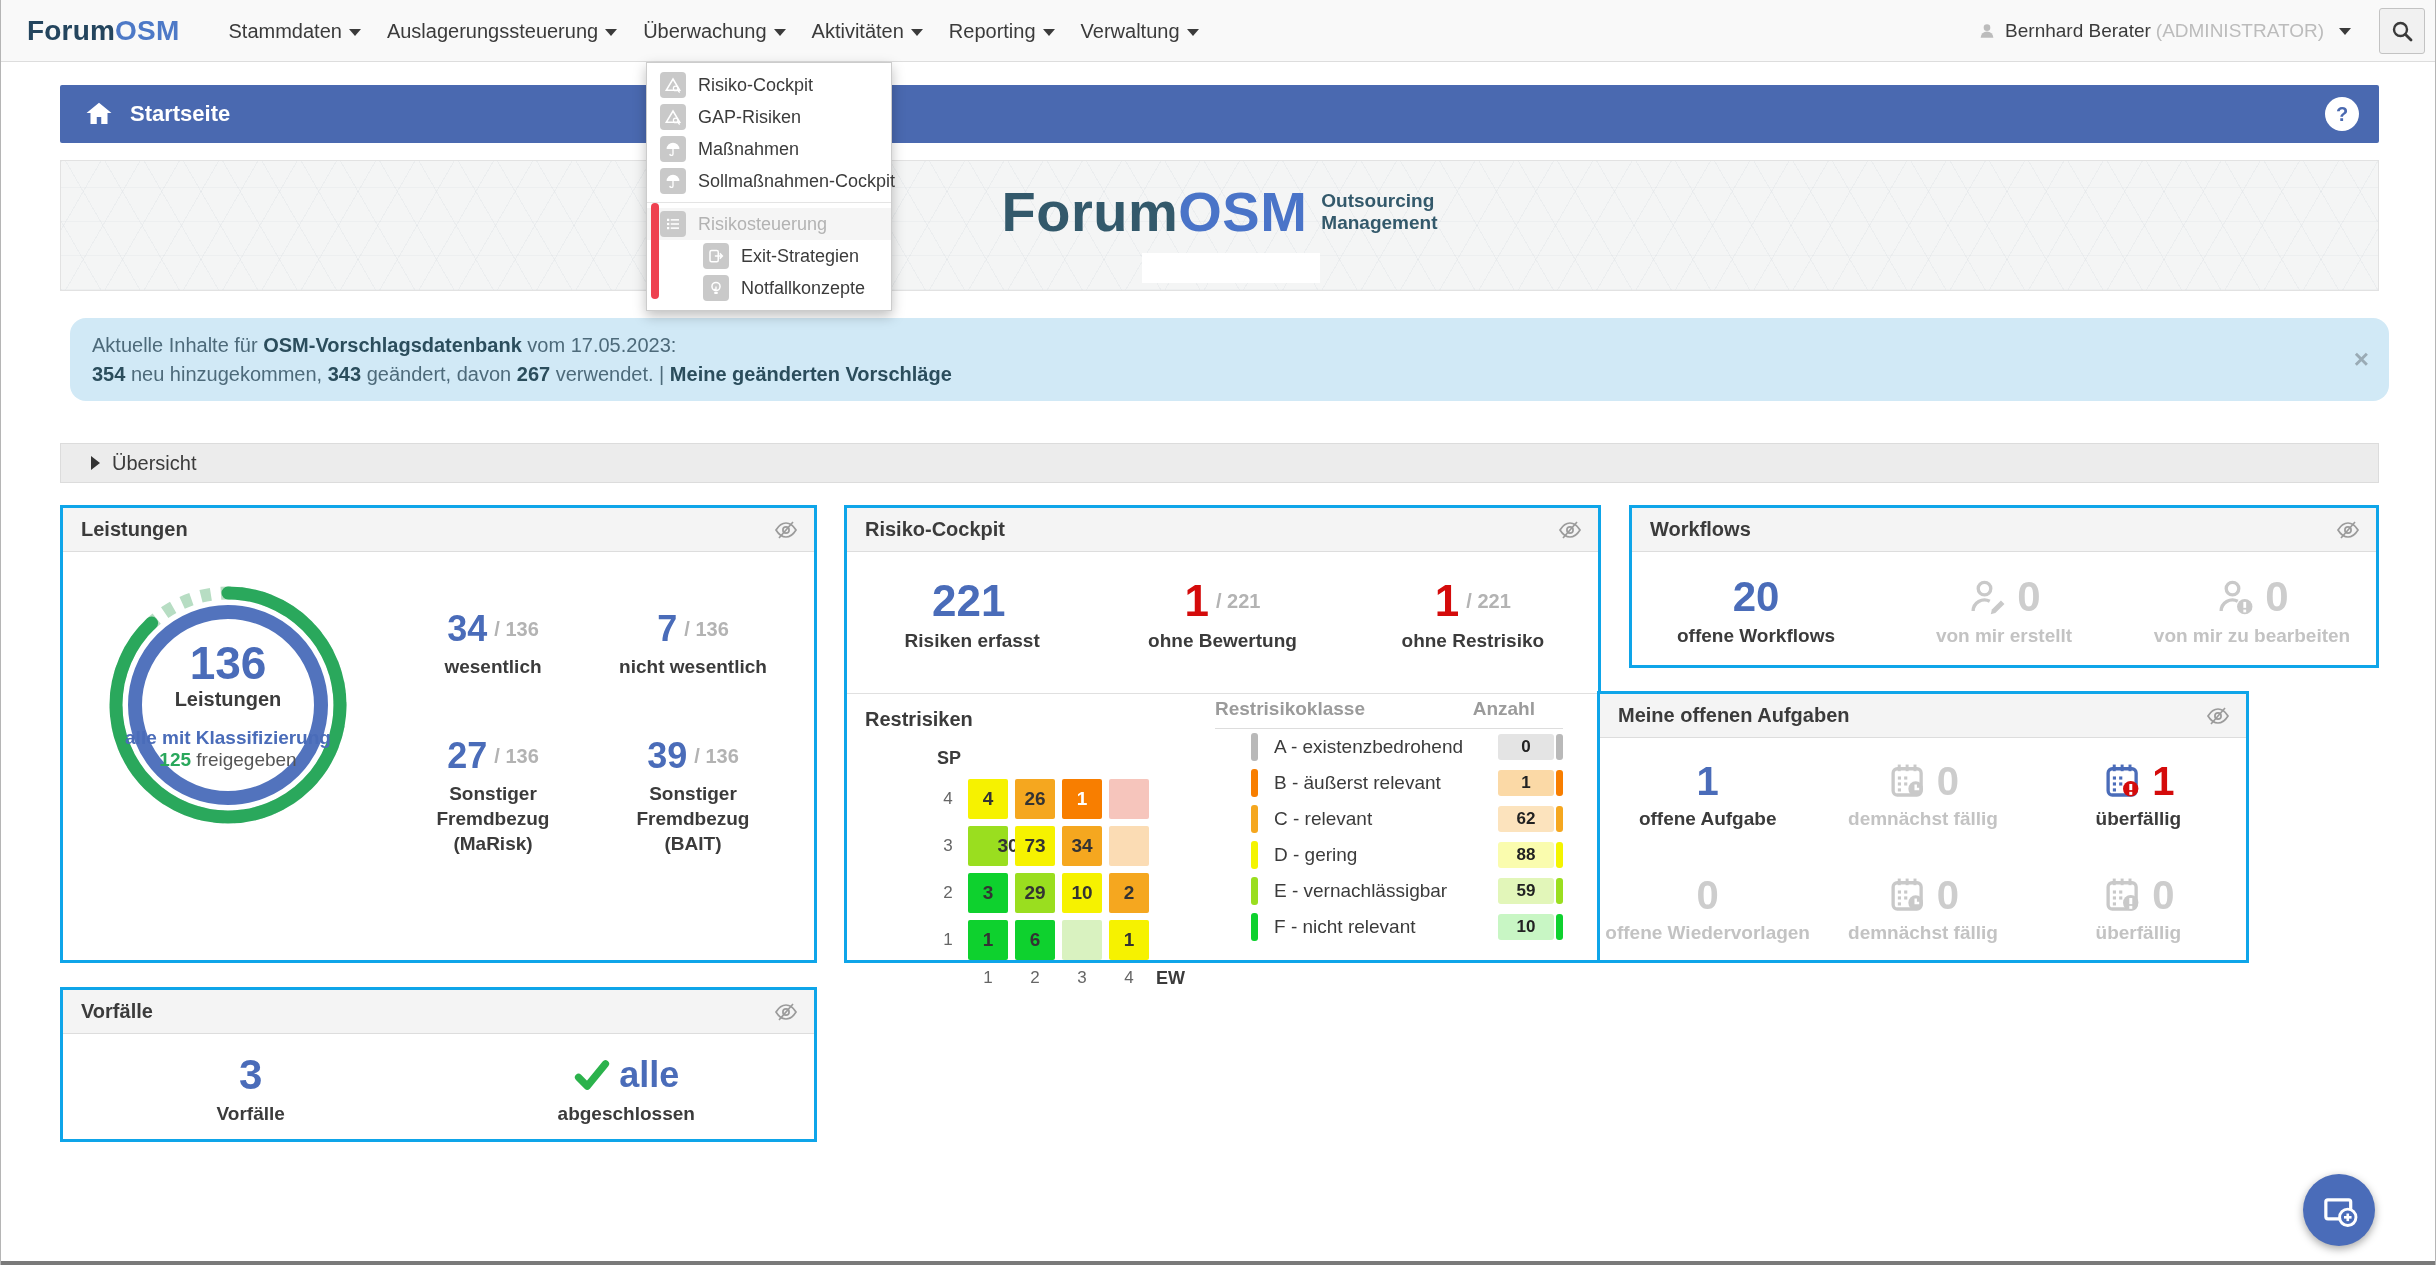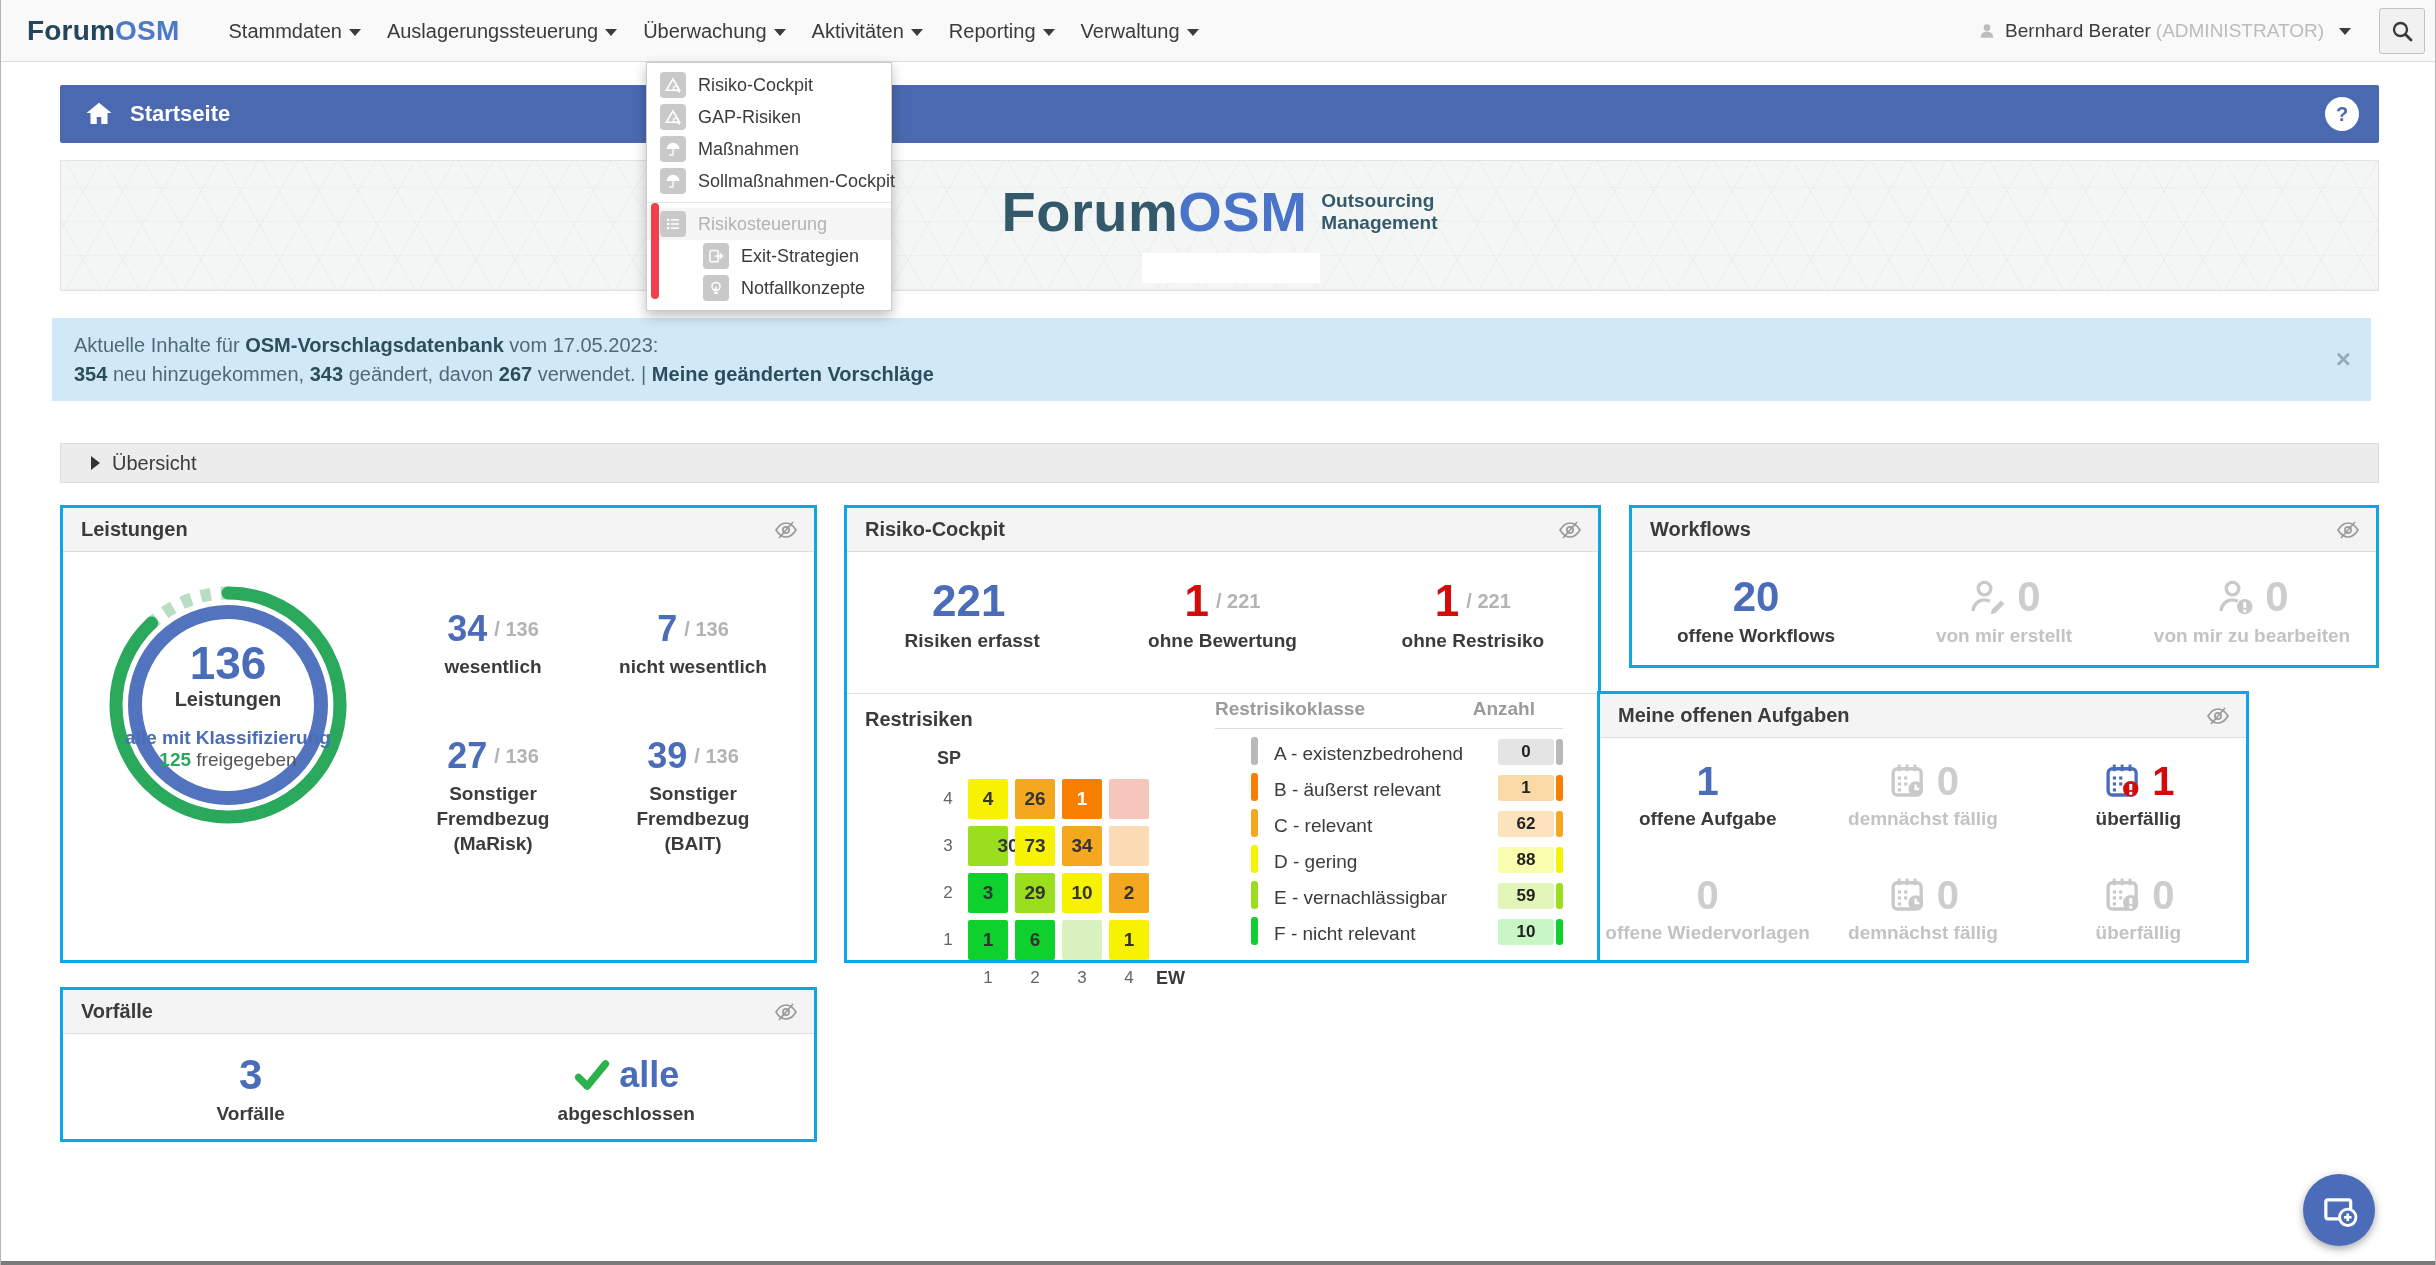--- a/index.html
+++ b/index.html
@@ -56,22 +56,22 @@
               repeating-linear-gradient(60deg, rgba(205,212,218,.22) 0 1px, transparent 1px 34px),
               repeating-linear-gradient(0deg, rgba(205,212,218,.18) 0 1px, transparent 1px 34px),
               #f4f5f5; }
   #banner-logo { position:absolute; left:50%; top:18px; transform:translateX(-50%); display:flex; align-items:center; }
   #banner-logo .big { font-size:56px; font-weight:bold; letter-spacing:.5px; }
   #banner-logo .big .p1 { color:#33596b; } #banner-logo .big .p2 { color:#4a74c8; }
   #banner-tag { margin-left:14px; font-size:19px; font-weight:bold; color:#33596b; line-height:22px; }
   #banner-blank { position:absolute; left:1081px; top:92px; width:178px; height:30px; background:#fff; }
 
   
-  #notice { position:absolute; left:51px; top:318px; width:2319px; height:83px; background:#d1e9f6;
-            padding:13px 22px; font-size:20px; color:#4d6a7a; line-height:29px; }
+  #notice { position:absolute; left:69px; top:318px; width:2319px; height:83px; background:#d1e9f6;
+            padding:13px 22px; font-size:20px; color:#4d6a7a; line-height:29px;border-radius:16px; }
   #notice b { color:#2b4d5c; }
   #notice-close { position:absolute; right:20px; top:28px; font-size:26px; font-weight:bold;
                   color:#9aabb5; cursor:pointer; line-height:26px; }
 
   
   #overview { position:absolute; left:59px; top:443px; width:2319px; height:40px; background:#ececec;
               border:1px solid #dcdcdc; display:flex; align-items:center; cursor:pointer; }
   .tri-right { width:0; height:0; border-top:7px solid transparent; border-bottom:7px solid transparent;
                border-left:9px solid #333; margin:0 12px 0 30px; }
   #overview .ov-label { font-size:20px; color:#3b3b3b; }
@@ -117,21 +117,21 @@
   .mrow-label { font-size:17px; color:#666; text-align:center; }
   .mcell { width:40px; height:40px; border-radius:2px; display:flex; align-items:center;
            justify-content:center; font-size:19px; font-weight:bold; }
   .mfoot { display:grid; grid-template-columns:26px repeat(4, 40px) 40px; gap:7px; margin-top:8px; }
   .mcol-label { font-size:17px; color:#666; text-align:center; }
   .ew { font-size:18px; font-weight:bold; color:#3b3b3b; text-align:left; }
   #ktable { position:absolute; left:368px; top:146px; width:348px; }
   .khead { display:flex; font-size:19px; font-weight:bold; color:#9b9b9b; padding-bottom:8px;
            border-bottom:1px solid #ddd; }
   .khead .kh2 { margin-left:auto; margin-right:28px; }
-  .krow { display:flex; align-items:flex-end; height:36px;padding-left:36px; }
+  .krow { display:flex; align-items:center; height:36px;padding-left:36px; }
   .kbar { width:7px; height:28px; border-radius:3px; flex:0 0 7px; }
   .klabel { font-size:19px; color:#3b3b3b; margin-left:16px; }
   .kbadge { margin-left:auto; display:flex; align-items:center; }
   .kbadge-box { width:56px; height:26px; border-radius:3px; display:flex; align-items:center;
                 justify-content:center; font-size:17px; font-weight:bold; color:#222; }
   .kbadge-bar { width:7px; height:26px; border-radius:3px; margin-left:2px; }
 
   
   #wf-body { display:flex; height:118px; align-items:center; }
   #wf-body .stat { flex:1; }

